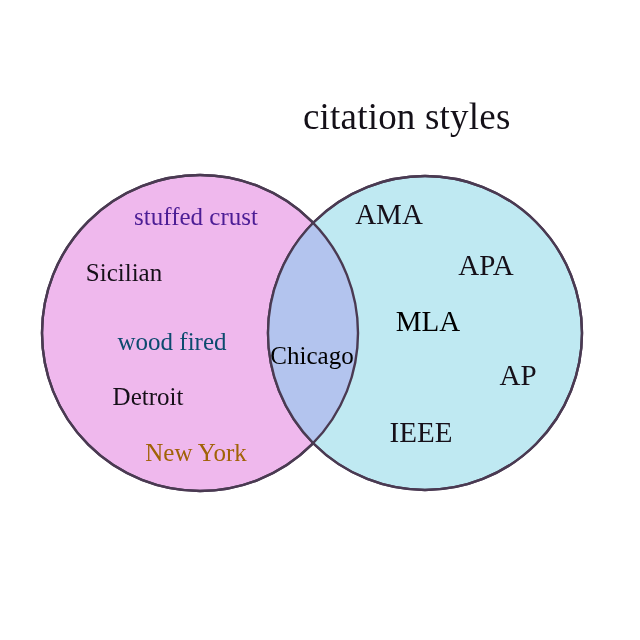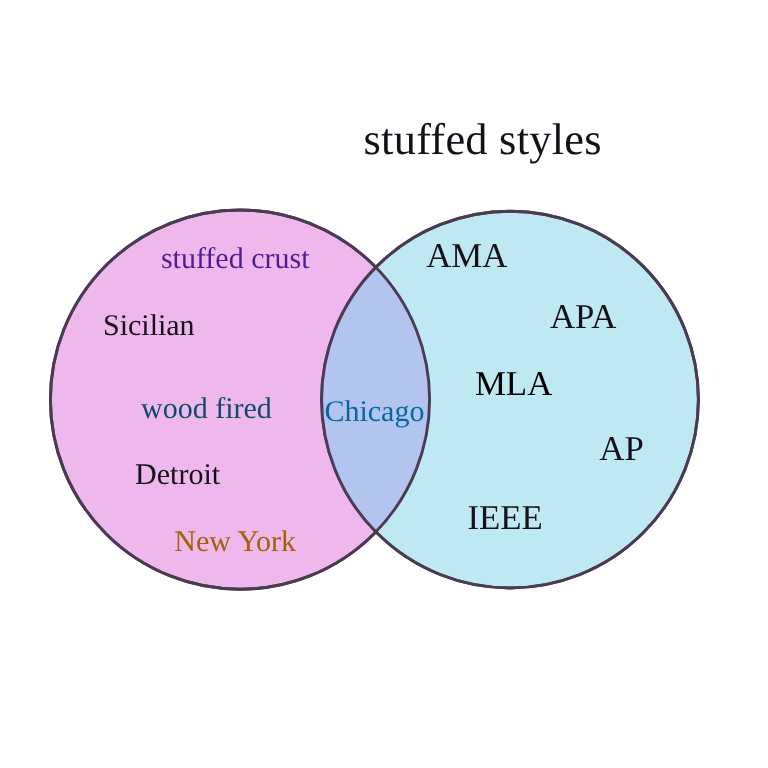--- a/index.html
+++ b/index.html
@@ -79,30 +79,30 @@
 
     <g clip-path="url(#clip-left)">
       <circle id="circle-lens" cx="425" cy="333" r="157" fill="#b3c4ee"></circle>
     </g>
 
     <circle id="circle-left-outline" cx="200" cy="333" r="158" fill="none" stroke="#4a3a52" stroke-width="2.4"></circle>
     <circle id="circle-right-outline" cx="425" cy="333" r="157" fill="none" stroke="#4a3a52" stroke-width="2.4"></circle>
   </svg>
 
   <div class="headings">
-    <div class="heading heading-right">stuffed styles</div>
+    <div class="heading heading-right">citation styles</div>
   </div>
 
   <div id="labels-layer" class="headings">
       <div class="label label-left" style="left: 196px; top: 216px; color: #4c1d95;">stuffed crust</div>
       <div class="label label-left" style="left: 124px; top: 272px; color: rgb(22, 16, 25);">Sicilian</div>
       <div class="label label-left" style="left: 172px; top: 341px; color: #0c4a6e;">wood fired</div>
       <div class="label label-left" style="left: 131px; top: 396px; color: rgb(22, 16, 25); margin-left: 17px;">Detroit</div>
       <div class="label label-left" style="left: 196px; top: 452px; color: #a16207;">New York</div>
       <div class="label label-right" style="left: 389px; top: 214px; color: rgb(22, 16, 25);">AMA</div>
       <div class="label label-right" style="left: 486px; top: 265px; color: rgb(22, 16, 25);">APA</div>
       <div class="label label-right" style="left: 428px; top: 321px; color: #000000;">MLA</div>
       <div class="label label-right" style="left: 518px; top: 375px; color: rgb(22, 16, 25);">AP</div>
       <div class="label label-right" style="left: 421px; top: 432px; color: rgb(22, 16, 25);">IEEE</div>
-      <div class="label label-center" style="left: 312px; top: 343px; color: #0369a1;">Chicago</div>
+      <div class="label label-center" style="left: 312px; top: 355px; color: #000000;">Chicago</div>
     </div>
 
 </div>
 
 </body></html>

